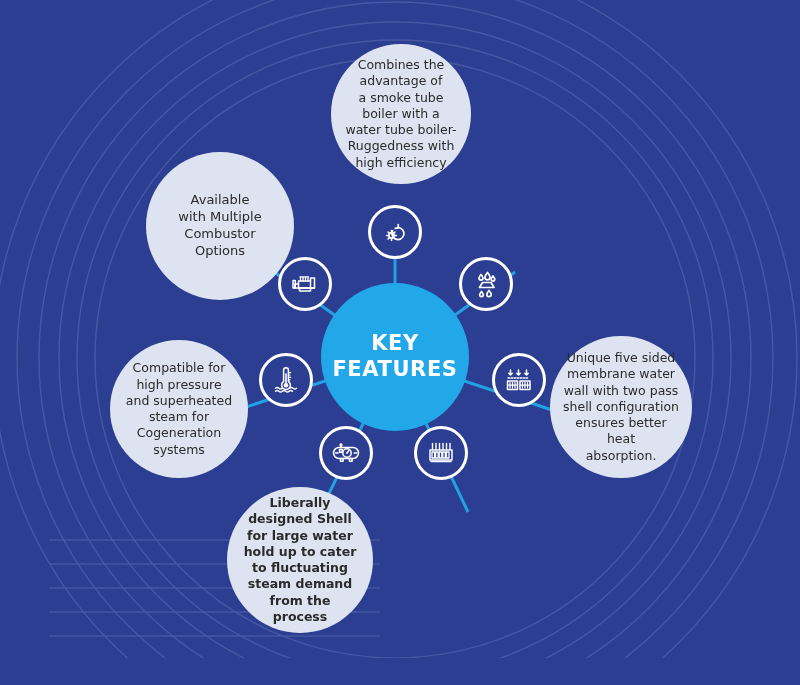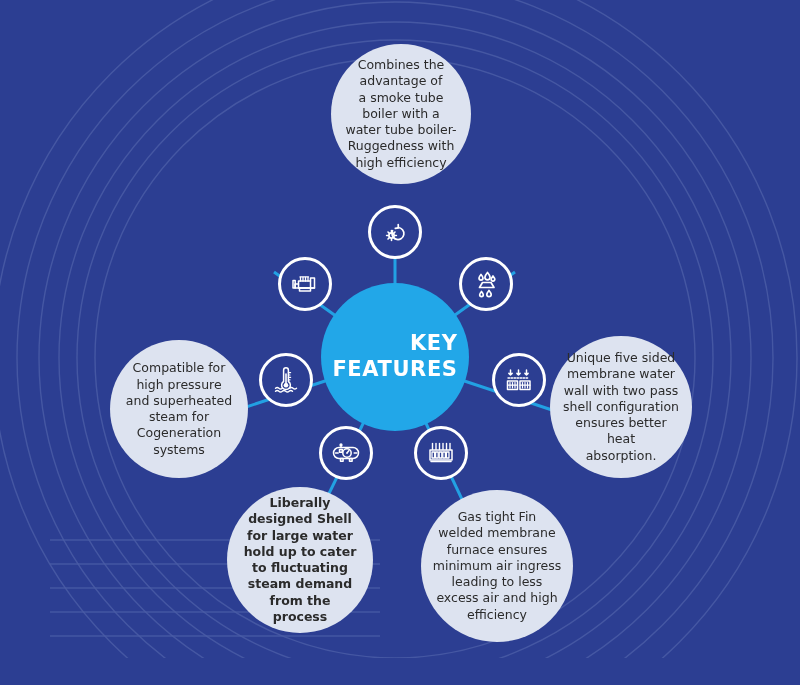--- a/index.html
+++ b/index.html
@@ -36,21 +36,21 @@
     border-radius:50%;
     background:#22a7e8;
     display:flex;align-items:center;justify-content:center;
   }
   #hub .hubtxt{
     color:#ffffff;
     font-weight:bold;
     font-size:21px;
     line-height:1.22;
     letter-spacing:.6px;
-    text-align:right;
+    text-align:center;
     white-space:pre-line;
   }
 
   
   .iconnode{
     position:absolute;
     width:54px;height:54px;
     border-radius:50%;
     background:#2c3e92;
     border:3px solid #ffffff;
@@ -107,29 +107,20 @@
 
   <div class="bubble" style="left:550px;top:336px;width:142px;height:142px;font-size:12.5px;">
     <span class="txt">Unique five sided
 membrane water
 wall with two pass
 shell configuration
 ensures better heat
 absorption.</span>
   </div>
 
-  <div class="bubble" style="left:421px;top:490px;width:152px;height:152px;font-size:12.5px;">
-    <span class="txt">Gas tight Fin
-welded membrane
-furnace ensures
-minimum air ingress
-leading to less
-excess air and high
-efficiency</span>
-  </div>
 
   <div class="bubble" style="left:227px;top:487px;width:146px;height:146px;font-size:12.5px;font-weight:bold;">
     <span class="txt">Liberally
 designed Shell
 for large water
 hold up to cater
 to fluctuating
 steam demand
 from the
 process</span>
@@ -137,20 +128,26 @@
 
   <div class="bubble" style="left:110px;top:340px;width:138px;height:138px;font-size:12.5px;justify-content:center;">
     <span class="txt">Compatible for
 high pressure
 and superheated
 steam for
 Cogeneration
 systems</span>
   </div>
 
+  <div class="bubble" style="left:146px;top:152px;width:148px;height:148px;font-size:13px;">
+    <span class="txt">Available
+with Multiple
+Combustor
+Options</span>
+  </div>
 
   <div id="hub">
     <span class="hubtxt">KEY
 FEATURES</span>
   </div>
 
   <div class="iconnode" style="left:368px;top:205px;">
     <svg width="32" height="32" viewBox="0 0 32 32" fill="none" stroke="#ffffff" stroke-width="1.7" stroke-linecap="round" stroke-linejoin="round">
       <path d="M19 11.5a6 6 0 1 1-5.4 3.2"></path>
       <path d="M19.2 8.6l.2 3.2 -3.1 .6"></path>

